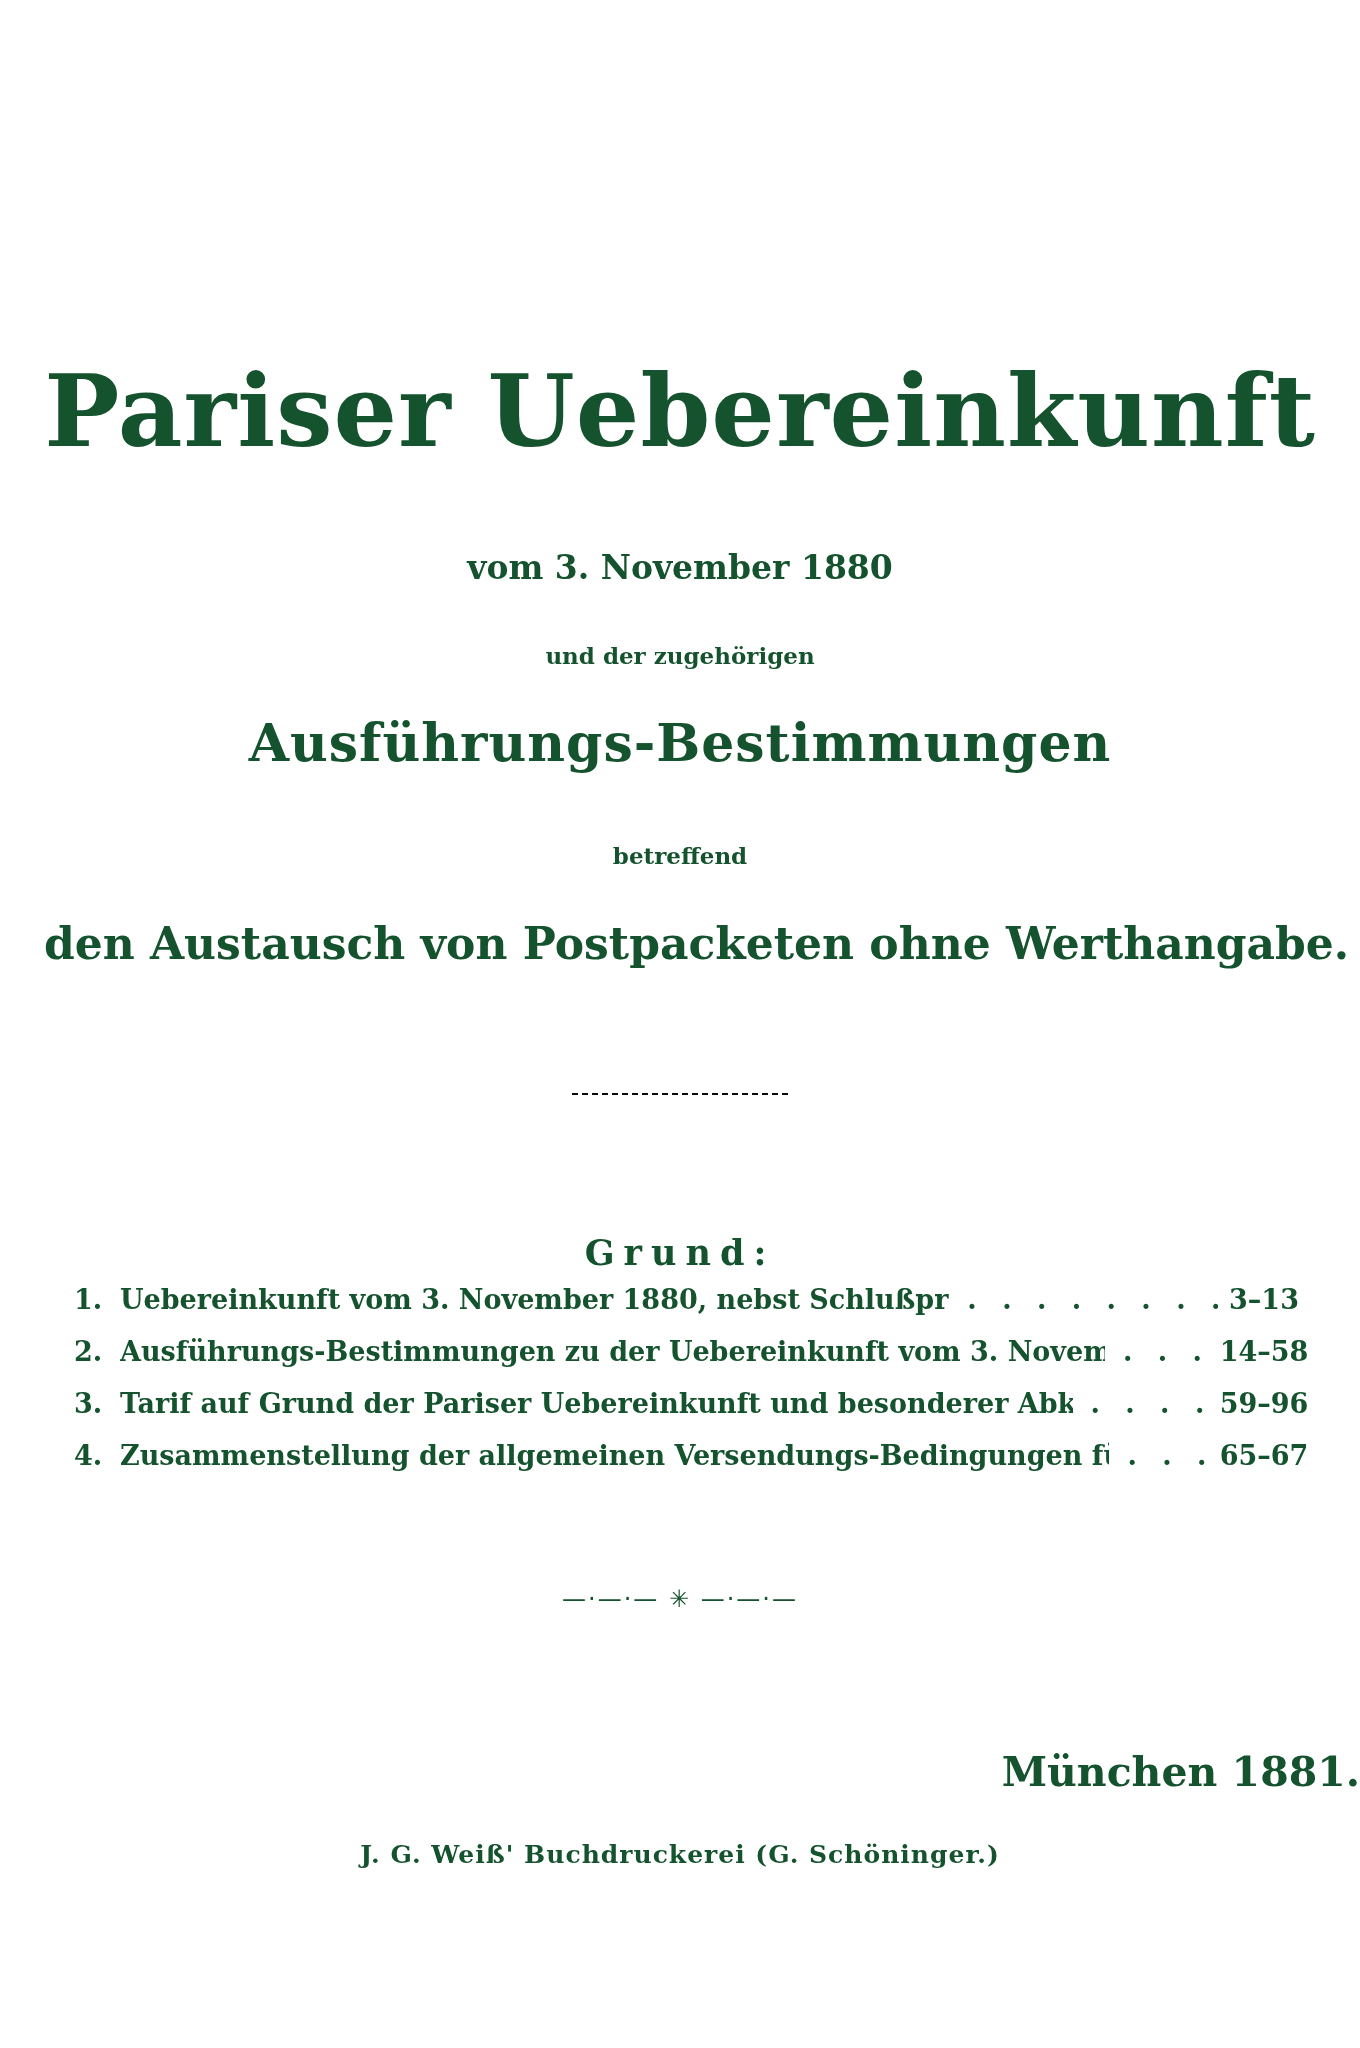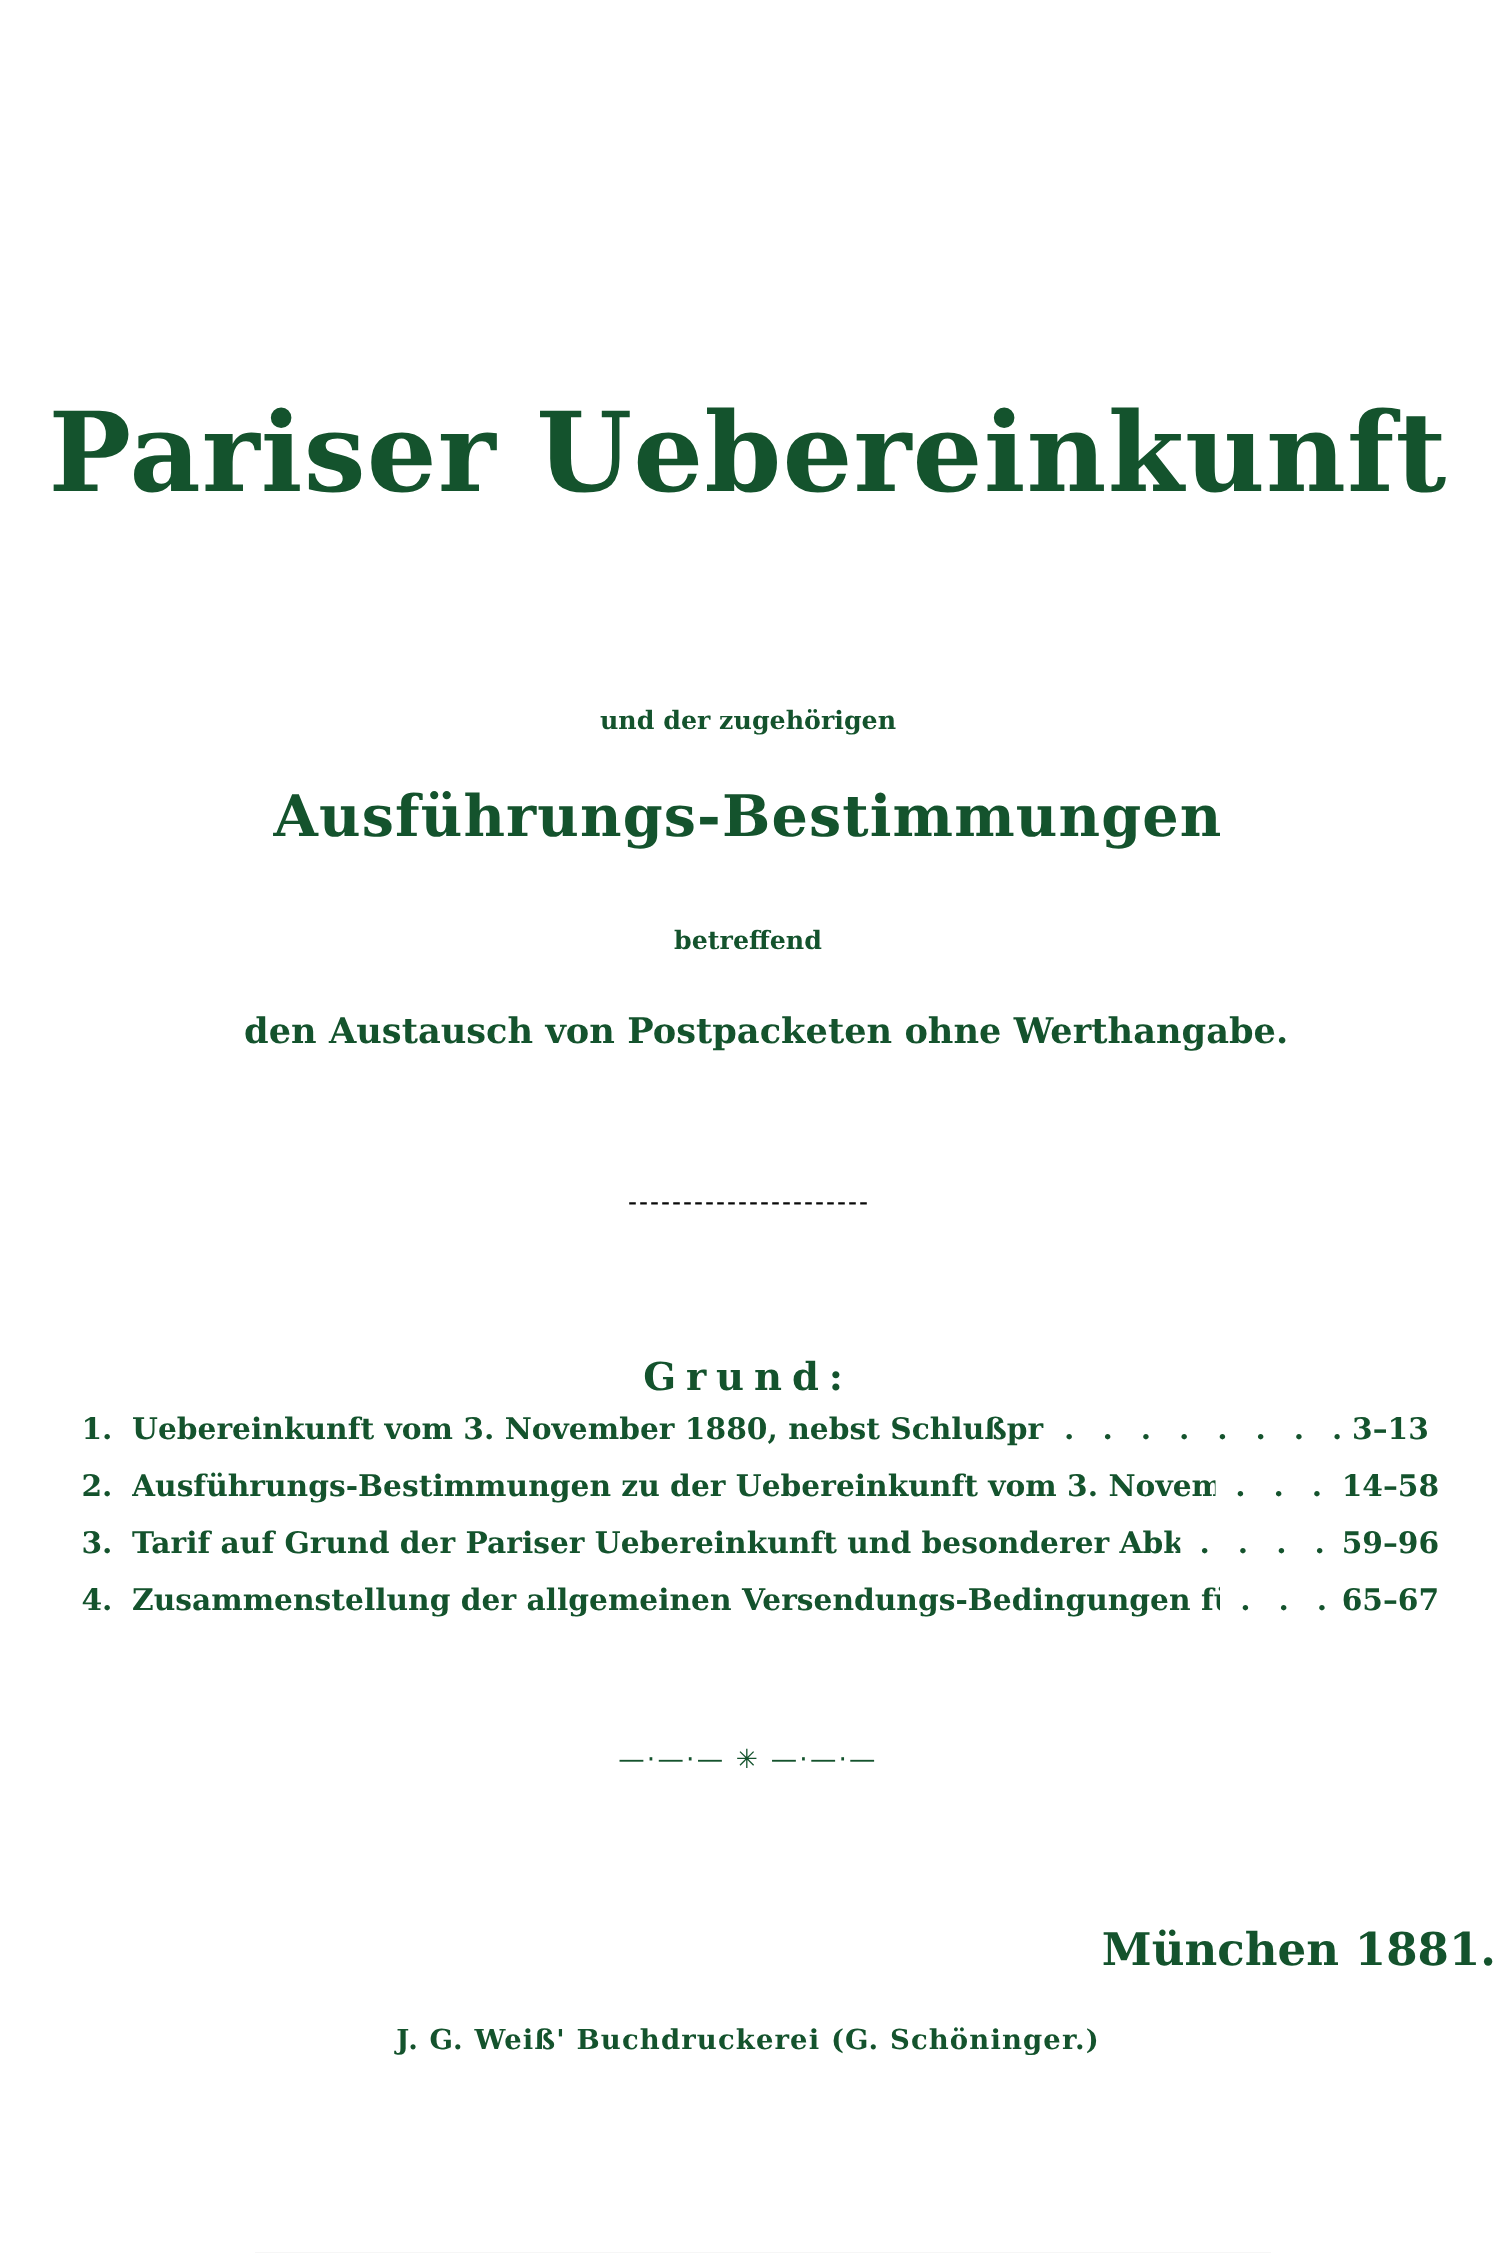--- a/index.html
+++ b/index.html
@@ -38,21 +38,21 @@
     font-weight: bold;
     letter-spacing: 1px;
   }
   .connector-bottom {
     top: 842px;
     font-size: 23px;
     font-weight: bold;
   }
   .subject-line {
     top: 918px;
-    font-size: 32px;
+    font-size: 44px;
     font-weight: bold;
     white-space: nowrap;
     margin-left: 33px;
   }
   .rule-divider {
     position: absolute;
     top: 1093px;
     left: 572px;
     width: 216px;
     border-top: 2px dashed #0a0a0a;
@@ -108,20 +108,21 @@
     letter-spacing: 1px;
   }
 </style>
 </head>
 <body>
 
 <div class="page">
 
   <div class="centered main-title">Pariser Uebereinkunft</div>
 
+  <div class="centered date-line">vom 3. November 1880</div>
 
   <div class="centered subtitle">Ausführungs-Bestimmungen</div>
 
   <div class="centered connector-top">und der zugehörigen</div>
 
   <div class="centered connector-bottom">betreffend</div>
 
   <div class="centered subject-line">den Austausch von Postpacketen ohne Werthangabe.</div>
 
   <div class="rule-divider"></div>

